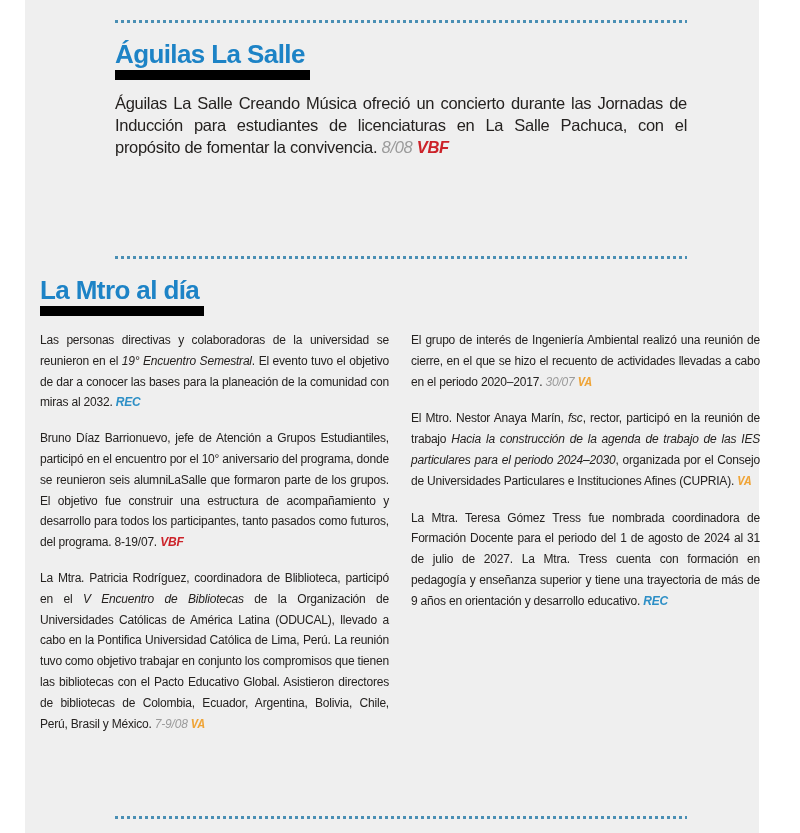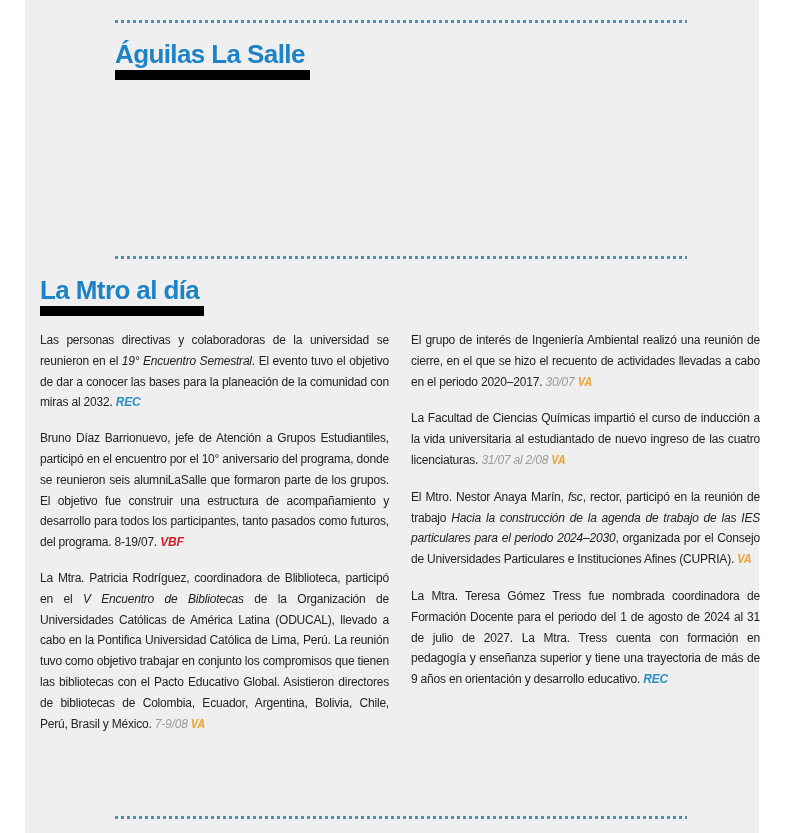--- a/index.html
+++ b/index.html
@@ -74,36 +74,36 @@
 </head>
 <body>
 
 <div class="paper">
 
   <div class="divider divider-top"></div>
 
   <section class="section-1">
     <h2 class="section-title">Águilas La Salle</h2>
     <div class="paras">
+        <p class="para"><span class="seg-body">Águilas La Salle Creando Música ofreció un concierto durante las Jornadas de Inducción para estudiantes de licenciaturas en La Salle Pachuca, con el propósito de fomentar la convivencia. </span><span class="seg-date">8/08 </span><span class="seg-vbf">VBF</span></p>
       </div>
   </section>
 
   <div class="divider divider-mid"></div>
 
   <section class="section-2">
     <h2 class="section-title">La Mtro al día</h2>
     <div class="columns">
       <div class="col">
           <p class="para"><span class="seg-body">Las personas directivas y colaboradoras de la universidad se reunieron en el </span><span class="seg-italic">19° Encuentro Semestral</span><span class="seg-body">. El evento tuvo el objetivo de dar a conocer las bases para la planeación de la comunidad con miras al 2032. </span><span class="seg-rec">REC</span></p>
           <p class="para"><span class="seg-body">Bruno Díaz Barrionuevo, jefe de Atención a Grupos Estudiantiles, participó en el encuentro por el 10° aniversario del programa, donde se reunieron seis alumniLaSalle que formaron parte de los grupos. El objetivo fue construir una estructura de acompañamiento y desarrollo para todos los participantes, tanto pasados como futuros, del programa. 8-19/07. </span><span class="seg-vbf">VBF</span></p>
           <p class="para"><span class="seg-body">La Mtra. Patricia Rodríguez, coordinadora de Bliblioteca, participó en el </span><span class="seg-italic">V Encuentro de Bibliotecas</span><span class="seg-body"> de la Organización de Universidades Católicas de América Latina (ODUCAL), llevado a cabo en la Pontifica Universidad Católica de Lima, Perú. La reunión tuvo como objetivo trabajar en conjunto los compromisos que tienen las bibliotecas con el Pacto Educativo Global. Asistieron directores de bibliotecas de Colombia, Ecuador, Argentina, Bolivia, Chile, Perú, Brasil y México. </span><span class="seg-date">7-9/08 </span><span class="seg-va">VA</span></p>
         </div>
       <div class="col">
           <p class="para"><span class="seg-body">El grupo de interés de Ingeniería Ambiental realizó una reunión de cierre, en el que se hizo el recuento de actividades llevadas a cabo en el periodo 2020–2017. </span><span class="seg-date">30/07 </span><span class="seg-va">VA</span></p>
-          <p class="para"><span class="seg-body">La Facultad de Ciencias Químicas impartió el curso de inducción a la vida universitaria al estudiantado de nuevo ingreso de las cuatro licenciaturas. </span><span class="seg-date">31/07 al 2/08 </span><span class="seg-va">VA</span></p>
           <p class="para"><span class="seg-body">El Mtro. Nestor Anaya Marín, </span><span class="seg-italic">fsc</span><span class="seg-body">, rector, participó en la reunión de trabajo </span><span class="seg-italic">Hacia la construcción de la agenda de trabajo de las IES particulares para el periodo 2024–2030</span><span class="seg-body">, organizada por el Consejo de Universidades Particulares e Instituciones Afines (CUPRIA). </span><span class="seg-va">VA</span></p>
           <p class="para"><span class="seg-body">La Mtra. Teresa Gómez Tress fue nombrada coordinadora de Formación Docente para el periodo del 1 de agosto de 2024 al 31 de julio de 2027. La Mtra. Tress cuenta con formación en pedagogía y enseñanza superior y tiene una trayectoria de más de 9 años en orientación y desarrollo educativo. </span><span class="seg-rec">REC</span></p>
         </div>
     </div>
   </section>
 
   <div class="divider divider-bottom"></div>
 
 </div>
 

